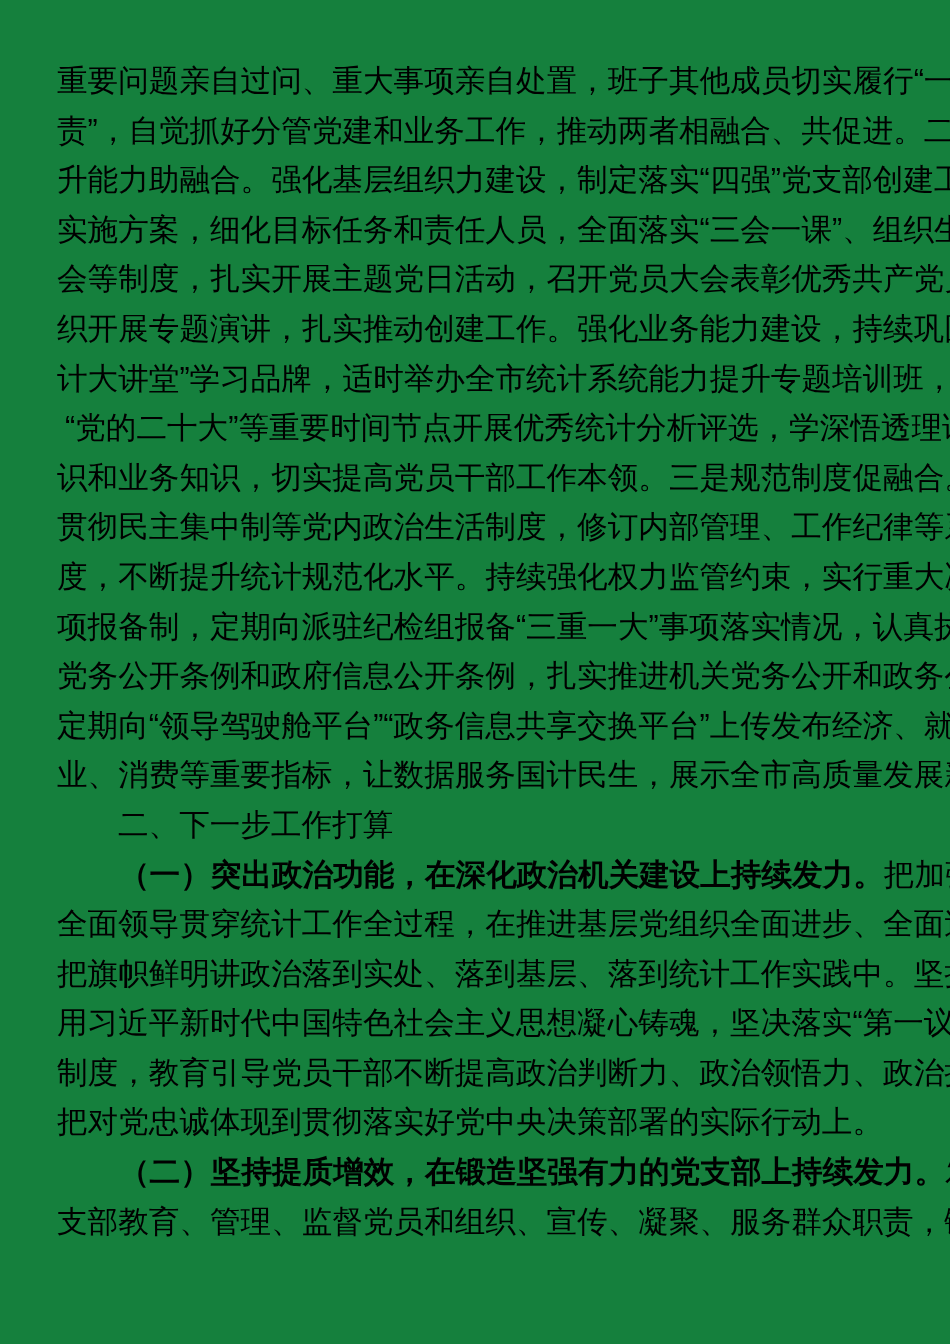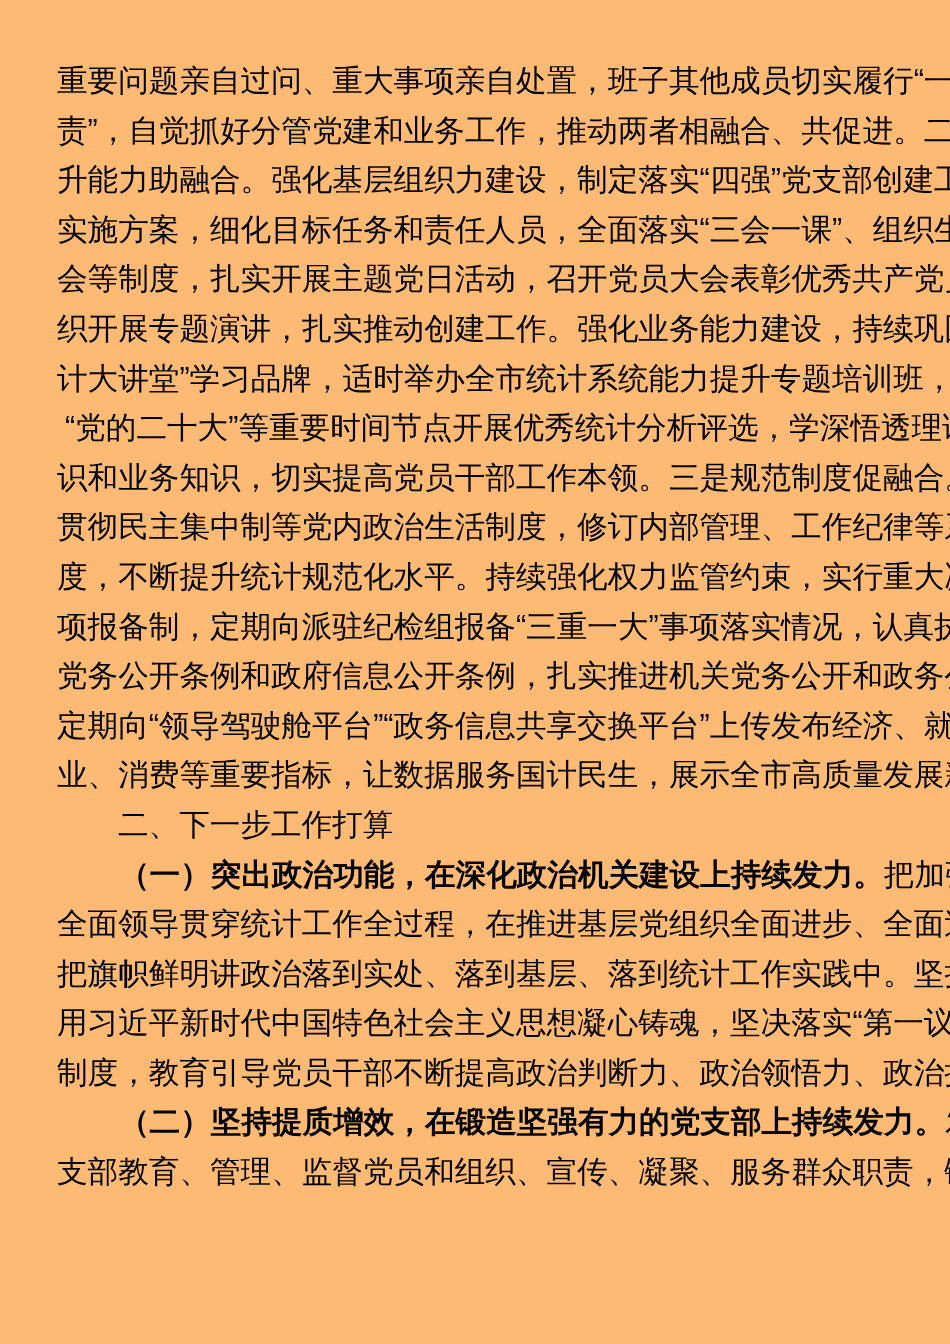--- a/index.html
+++ b/index.html
@@ -13,21 +13,21 @@
     overflow: hidden;
     font-family: "Liberation Sans", "DejaVu Sans", sans-serif;
     color: #000000;
     -webkit-font-smoothing: antialiased;
   }
 
   #page {
     position: relative;
     width: 950px;
     height: 1344px;
-    background: #fdba74;
+    background: #15803d;
     box-sizing: border-box;
     padding: 56px 58px 0 57px;
   }
 
   .doc-body {
     width: 836px;
   }
 
   
   .line {
@@ -137,20 +137,23 @@
       </div>
     <div class="line">
         <span class="j"><span>把</span><span>旗</span><span>帜</span><span>鲜</span><span>明</span><span>讲</span><span>政</span><span>治</span><span>落</span><span>到</span><span>实</span><span>处</span><span>、</span><span>落</span><span>到</span><span>基</span><span>层</span><span>、</span><span>落</span><span>到</span><span>统</span><span>计</span><span>工</span><span>作</span><span>实</span><span>践</span><span>中</span><span>。</span><span>坚</span><span>持</span></span>
       </div>
     <div class="line">
         <span class="j"><span>用</span><span>习</span><span>近</span><span>平</span><span>新</span><span>时</span><span>代</span><span>中</span><span>国</span><span>特</span><span>色</span><span>社</span><span>会</span><span>主</span><span>义</span><span>思</span><span>想</span><span>凝</span><span>心</span><span>铸</span><span>魂</span><span>，</span><span>坚</span><span>决</span><span>落</span><span>实</span><span>“</span><span>第</span><span>一</span><span>议</span></span>
       </div>
     <div class="line">
         <span class="j"><span>制</span><span>度</span><span>，</span><span>教</span><span>育</span><span>引</span><span>导</span><span>党</span><span>员</span><span>干</span><span>部</span><span>不</span><span>断</span><span>提</span><span>高</span><span>政</span><span>治</span><span>判</span><span>断</span><span>力</span><span>、</span><span>政</span><span>治</span><span>领</span><span>悟</span><span>力</span><span>、</span><span>政</span><span>治</span><span>执</span></span>
       </div>
+    <div class="line last">
+        <span>把对党忠诚体现到贯彻落实好党中央决策部署的实际行动上。</span>
+      </div>
 
     <div class="line indent-head">
         <span class="j"><span class="bold">（</span><span class="bold">二</span><span class="bold">）</span><span class="bold">坚</span><span class="bold">持</span><span class="bold">提</span><span class="bold">质</span><span class="bold">增</span><span class="bold">效</span><span class="bold">，</span><span class="bold">在</span><span class="bold">锻</span><span class="bold">造</span><span class="bold">坚</span><span class="bold">强</span><span class="bold">有</span><span class="bold">力</span><span class="bold">的</span><span class="bold">党</span><span class="bold">支</span><span class="bold">部</span><span class="bold">上</span><span class="bold">持</span><span class="bold">续</span><span class="bold">发</span><span class="bold">力</span><span class="bold">。</span><span>发</span></span>
       </div>
     <div class="line">
         <span class="j"><span>支</span><span>部</span><span>教</span><span>育</span><span>、</span><span>管</span><span>理</span><span>、</span><span>监</span><span>督</span><span>党</span><span>员</span><span>和</span><span>组</span><span>织</span><span>、</span><span>宣</span><span>传</span><span>、</span><span>凝</span><span>聚</span><span>、</span><span>服</span><span>务</span><span>群</span><span>众</span><span>职</span><span>责</span><span>，</span><span>锻</span></span>
       </div>
 
   </div>
 </div>

